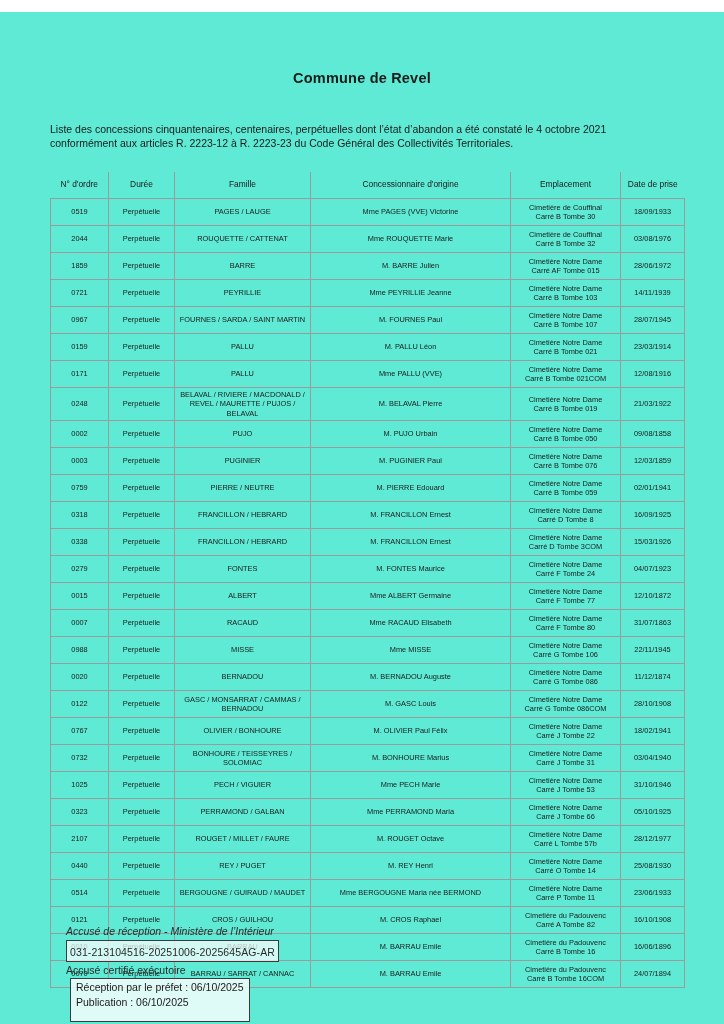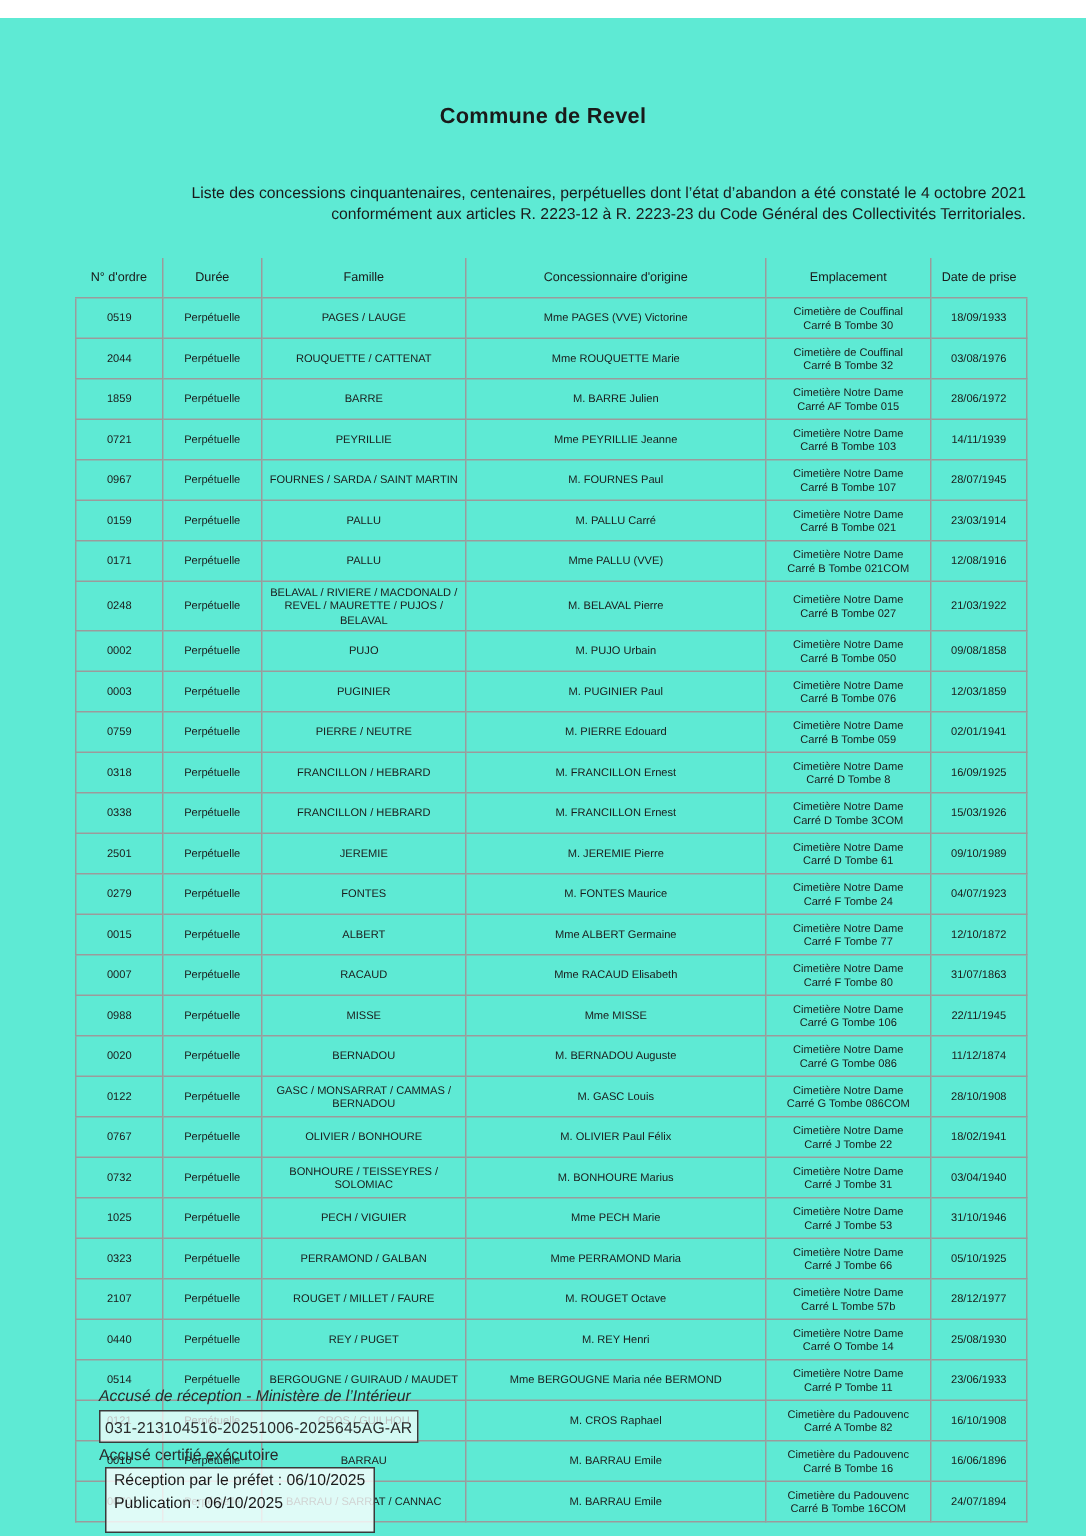--- a/index.html
+++ b/index.html
@@ -29,21 +29,21 @@
     font-weight: bold;
     letter-spacing: 0.2px;
   }
   .intro {
     position: absolute;
     top: 110px;
     left: 50px;
     width: 634px;
     font-size: 10.5px;
     line-height: 1.35;
-    text-align: right;
+    text-align: left;
   }
   .intro-line {
     display: block;
     white-space: nowrap;
   }
 
   table.concessions {
     position: absolute;
     top: 160px;
     left: 50px;
@@ -213,21 +213,21 @@
           <td>
             <span class="empl-l1">Cimetière Notre Dame</span>
             <span class="empl-l2">Carré B   Tombe 107</span>
           </td>
           <td>28/07/1945</td>
         </tr>
         <tr>
           <td>0159</td>
           <td>Perpétuelle</td>
           <td>PALLU</td>
-          <td>M. PALLU Carré</td>
+          <td>M. PALLU Léon</td>
           <td>
             <span class="empl-l1">Cimetière Notre Dame</span>
             <span class="empl-l2">Carré B   Tombe 021</span>
           </td>
           <td>23/03/1914</td>
         </tr>
         <tr>
           <td>0171</td>
           <td>Perpétuelle</td>
           <td>PALLU</td>
@@ -238,21 +238,21 @@
           </td>
           <td>12/08/1916</td>
         </tr>
         <tr>
           <td>0248</td>
           <td>Perpétuelle</td>
           <td>BELAVAL / RIVIERE / MACDONALD / REVEL / MAURETTE / PUJOS / BELAVAL</td>
           <td>M. BELAVAL Pierre</td>
           <td>
             <span class="empl-l1">Cimetière Notre Dame</span>
-            <span class="empl-l2">Carré B   Tombe 027</span>
+            <span class="empl-l2">Carré B   Tombe 019</span>
           </td>
           <td>21/03/1922</td>
         </tr>
         <tr>
           <td>0002</td>
           <td>Perpétuelle</td>
           <td>PUJO</td>
           <td>M. PUJO Urbain</td>
           <td>
             <span class="empl-l1">Cimetière Notre Dame</span>
@@ -296,31 +296,20 @@
         <tr>
           <td>0338</td>
           <td>Perpétuelle</td>
           <td>FRANCILLON / HEBRARD</td>
           <td>M. FRANCILLON Ernest</td>
           <td>
             <span class="empl-l1">Cimetière Notre Dame</span>
             <span class="empl-l2">Carré D   Tombe 3COM</span>
           </td>
           <td>15/03/1926</td>
-        </tr>
-        <tr>
-          <td>2501</td>
-          <td>Perpétuelle</td>
-          <td>JEREMIE</td>
-          <td>M. JEREMIE Pierre</td>
-          <td>
-            <span class="empl-l1">Cimetière Notre Dame</span>
-            <span class="empl-l2">Carré D   Tombe 61</span>
-          </td>
-          <td>09/10/1989</td>
         </tr>
         <tr>
           <td>0279</td>
           <td>Perpétuelle</td>
           <td>FONTES</td>
           <td>M. FONTES Maurice</td>
           <td>
             <span class="empl-l1">Cimetière Notre Dame</span>
             <span class="empl-l2">Carré F   Tombe 24</span>
           </td>

